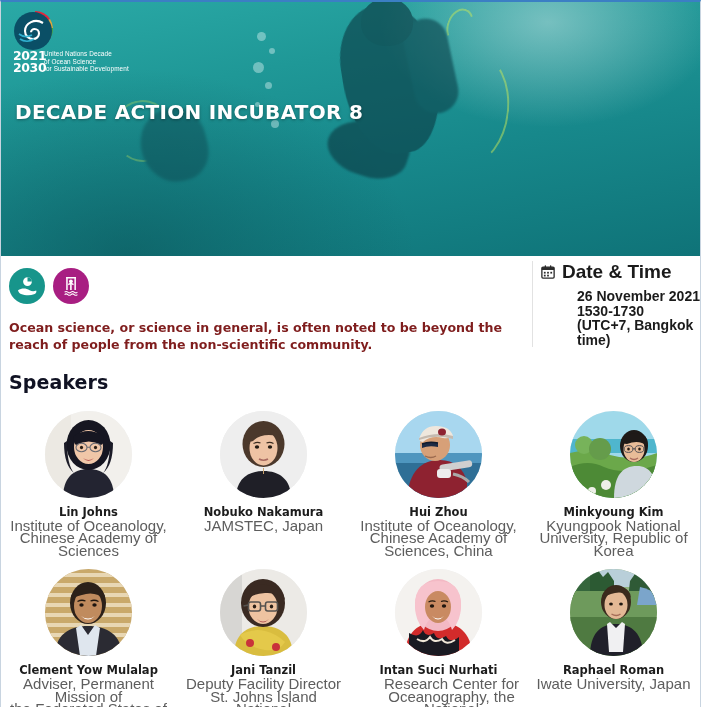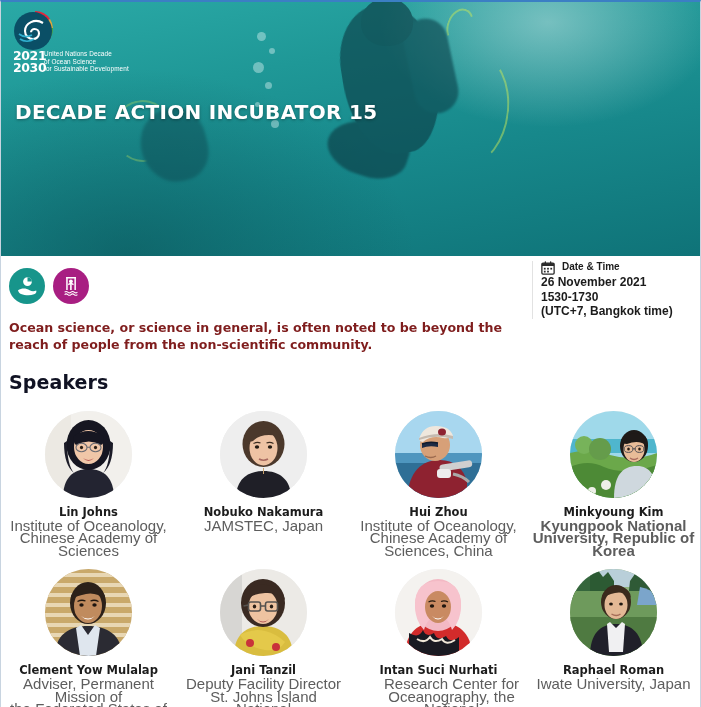--- a/index.html
+++ b/index.html
@@ -217,29 +217,31 @@
 
   
   .datetime {
     position: absolute;
     left: 531px; top: 5px;
     width: 168px;
     padding-left: 8px;
     border-left: 1px solid #e2e2e2;
   }
   .dt-head {
-    display: flex; gap: 7px;
-    font-size: 10px; font-weight: 700; color: #1b1b1b;
+    display: flex; align-items: center; gap: 7px;
+    font-size: 19px; font-weight: 700; color: #1b1b1b;
+    margin-bottom: 6px;
   }
   .dt-lines {
-    font-size: 12px;
+    font-size: 14px;
     line-height: 14.5px;
     color: #1b1b1b;
     font-weight: 700;
     font-family: "Liberation Sans", sans-serif;
+    margin-left: 36px;
   }
   .dt-big {
     margin-top: 9px;
     font-size: 15px;
     color: #1b1b1b;
     font-family: "DejaVu Sans", sans-serif;
     line-height: 22px;
   }
   .dt-big2 {
     margin-top: 2px;
@@ -336,21 +338,21 @@
         </g>
       </g>
     </svg>
     <div class="logo-years" style="white-space: pre-line;">2021
 2030</div>
     <div class="logo-text" style="white-space: pre-line;">United Nations Decade
 of Ocean Science
 for Sustainable Development</div>
   </div>
 
-  <div class="banner-kicker">DECADE ACTION INCUBATOR 15</div>
+  <div class="banner-kicker">DECADE ACTION INCUBATOR 8</div>
 </div>
 
 <div class="content">
 
   <div class="left-col">
     <div class="sdg-icons">
       <div class="sdg sdg-teal">
         <svg width="24" height="24" viewBox="0 0 24 24">
           <path d="M12.5 3.2 a4.4 4.4 0 1 1 -0.01 8.8 a4.4 4.4 0 0 1 0.01 -8.8 z" fill="#ffffff"></path>
           <path d="M12.5 7.6 L12.5 3.2 a4.4 4.4 0 0 1 4.4 4.4 z" fill="#17958b"></path>
@@ -490,21 +492,21 @@
               <path d="M63 37.8 h2.2"></path>
             </g>
             <ellipse cx="58.5" cy="38" rx="1.3" ry="1.5" fill="#251b14"></ellipse>
             <ellipse cx="69.5" cy="38" rx="1.3" ry="1.5" fill="#251b14"></ellipse>
             <path d="M60 47 q4 3 8 0" stroke="#a96a5d" stroke-width="1.3" fill="none"></path>
             <circle cx="36" cy="74" r="5" fill="#eef0e8"></circle>
             <circle cx="22" cy="80" r="4" fill="#eef0e8"></circle>
           </svg>
         </div>
         <div class="sname">Minkyoung Kim</div>
-        <div class="saffil" style="white-space: pre-line; font-weight: bold;">Kyungpook National
+        <div class="saffil" style="white-space: pre-line;">Kyungpook National
 University, Republic of Korea</div>
       </div>
 
     </div>
 
     <div class="srow row2">
 
       <div class="scard">
         <div class="avatar">
           <svg viewBox="0 0 87 87">

